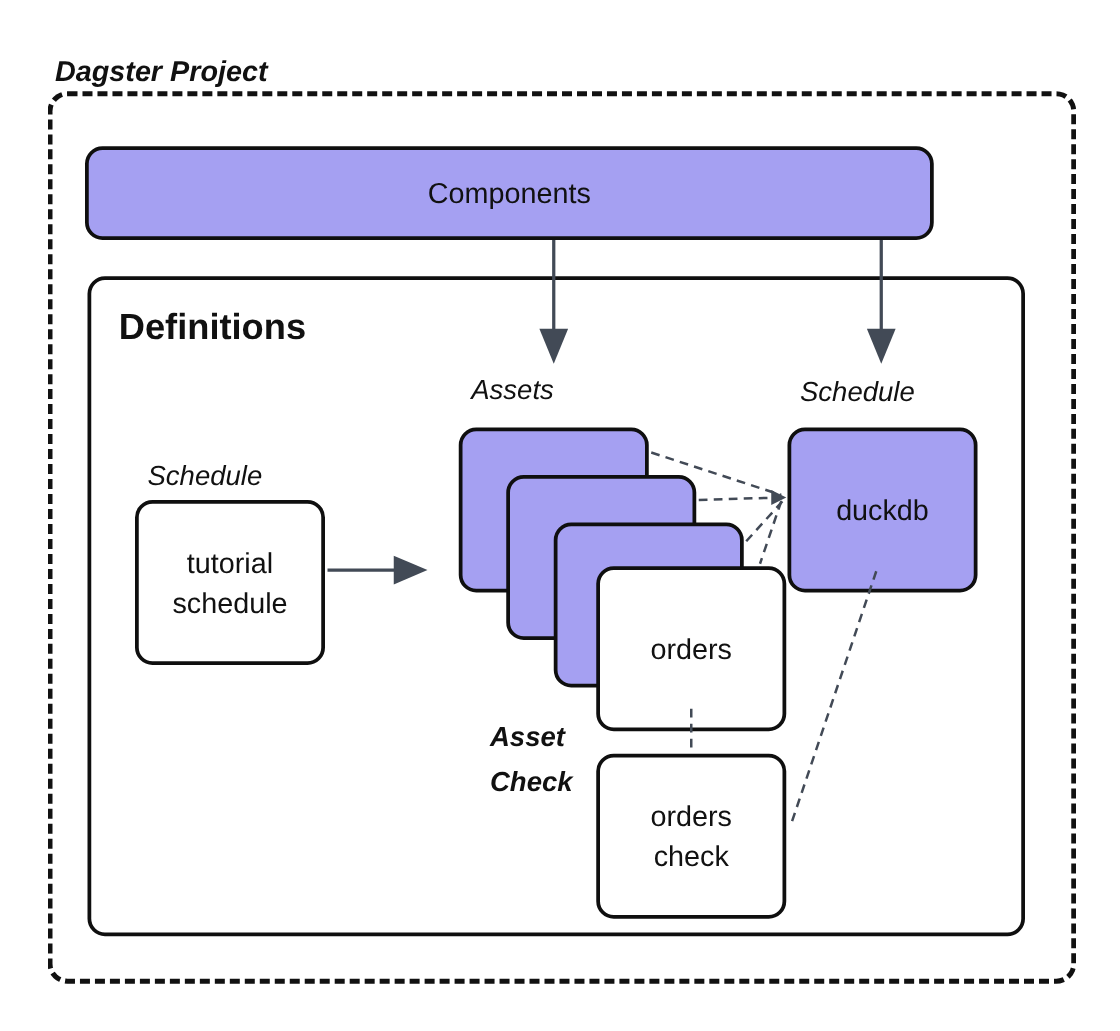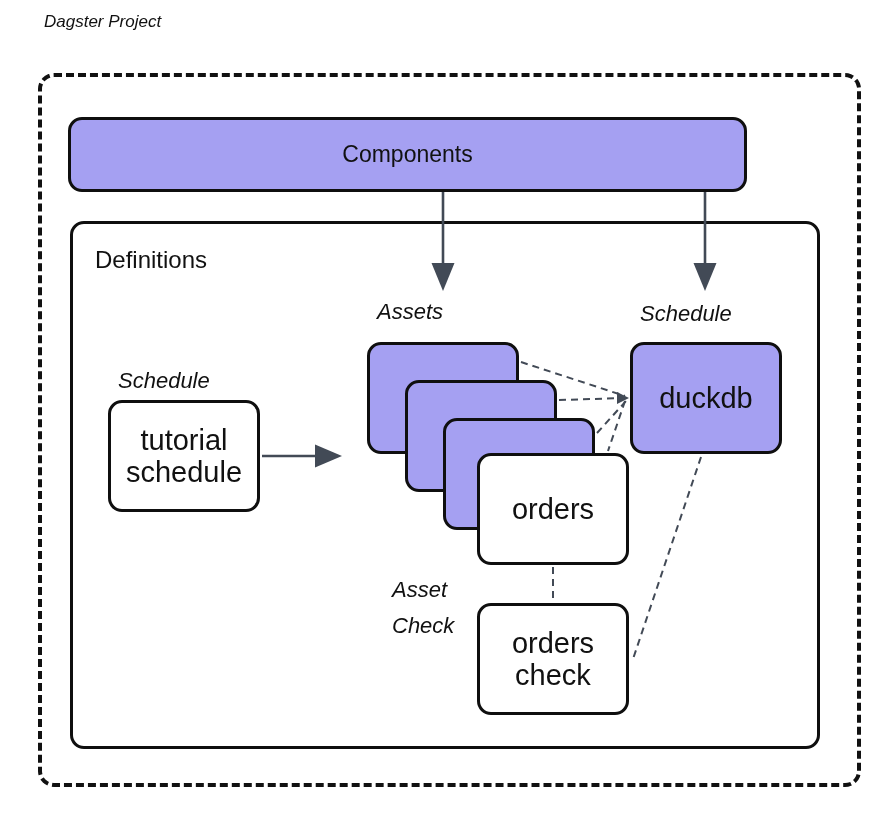--- a/index.html
+++ b/index.html
@@ -13,22 +13,22 @@
   html, body {
     width: 896px; height: 825px;
     background: #ffffff;
     font-family: "Liberation Sans", sans-serif;
     color: var(--text);
     overflow: hidden;
   }
   .canvas { position: relative; width: 896px; height: 825px; }
 
   .diagram-title {
-    position: absolute; left: 44px; top: 12px;
-    font-size: 17px; font-style: italic;
+    position: absolute; left: 44px; top: 44px;
+    font-size: 23px; font-style: italic; font-weight: bold;
   }
 
   .outer-dashed {
     position: absolute; left: 38px; top: 73px;
     width: 823px; height: 714px;
     border: 4px dashed var(--outer-border);
     border-radius: 16px;
   }
 
   .components-bar {
@@ -43,42 +43,43 @@
 
   .definitions-box {
     position: absolute; left: 70px; top: 221px;
     width: 750px; height: 528px;
     background: #ffffff;
     border: 3px solid var(--node-border);
     border-radius: 14px;
   }
   .definitions-label {
     position: absolute; left: 95px; top: 246px;
-    font-size: 24px;
+    font-size: 29px;
+    font-weight: bold;
   }
 
   .section-label {
     position: absolute;
     font-size: 22px; font-style: italic;
     white-space: pre-line; line-height: 36px;
   }
   .label-assets   { left: 377px; top: 294px; text-align: right; }
   .label-resource { left: 640px; top: 296px; }
   .label-schedule { left: 118px; top: 363px; }
-  .label-asset-check { left: 392px; top: 572px; }
+  .label-asset-check { left: 392px; top: 572px; font-weight: bold; }
 
   .node {
     position: absolute;
-    width: 152px; height: 112px;
+    width: 152px; height: 132px;
     background: #ffffff;
     border: 3px solid var(--node-border);
     border-radius: 14px;
     display: flex; flex-direction: column;
     align-items: center; justify-content: center;
-    font-size: 29px; line-height: 32px; text-align: center;
+    font-size: 23px; line-height: 32px; text-align: center;
   }
   .node.purple { background: var(--accent-purple); }
 
   .node-asset-1 { left: 367px; top: 342px; }
   .node-asset-2 { left: 405px; top: 380px; }
   .node-asset-3 { left: 443px; top: 418px; }
   .node-orders-aggregation { left: 477px; top: 453px; }
   .node-duckdb { left: 630px; top: 342px; }
   .node-tutorial-schedule { left: 108px; top: 400px; text-align: center; }
   .node-orders-check { left: 477px; top: 603px; }

